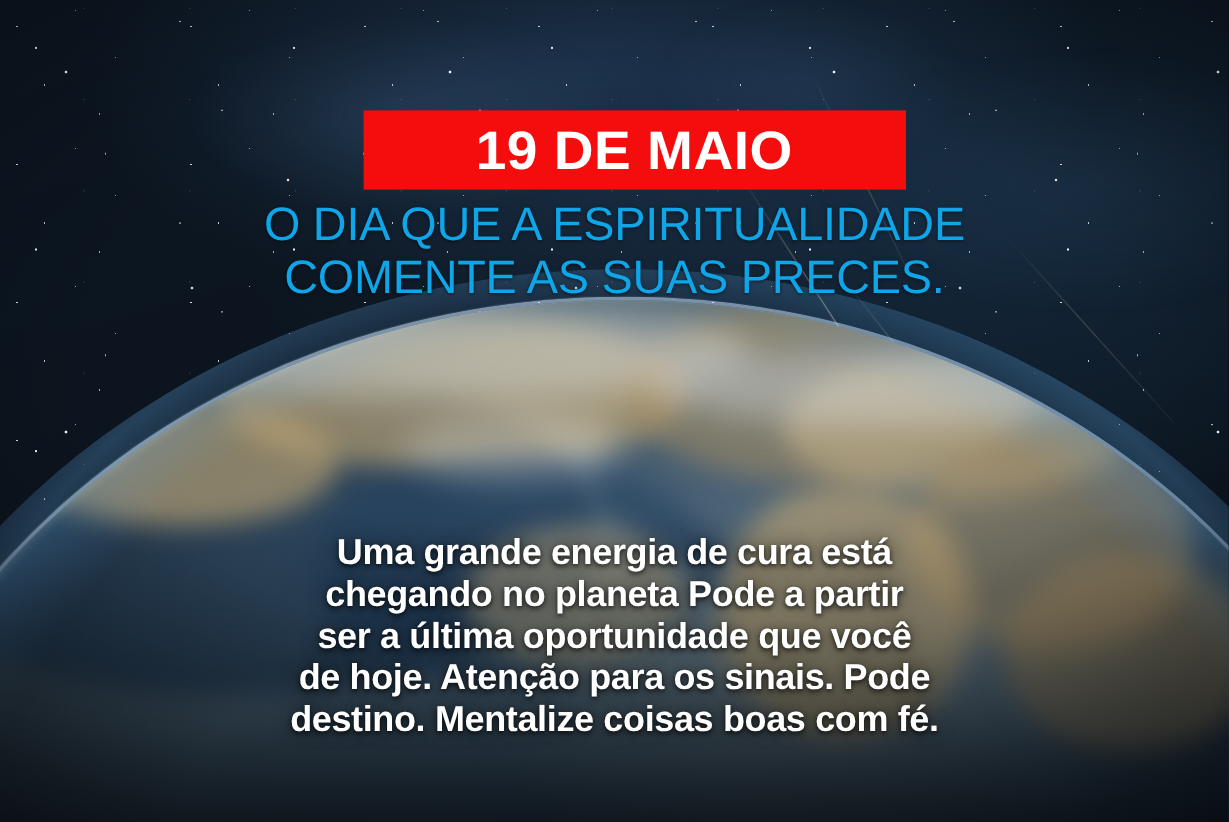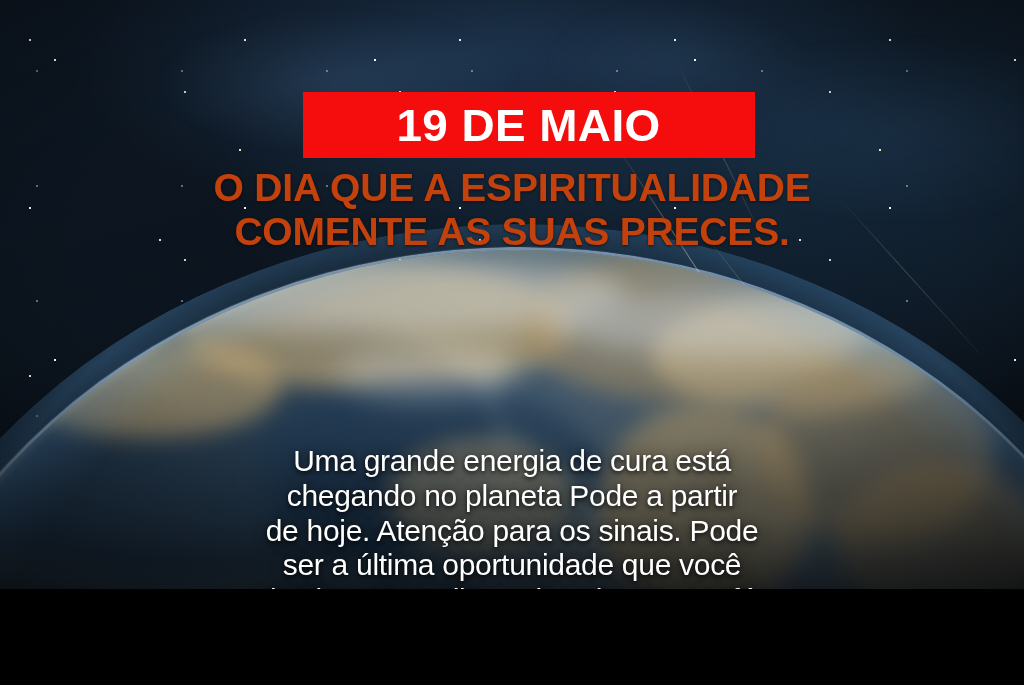--- a/index.html
+++ b/index.html
@@ -4,21 +4,21 @@
 <title>19 de Maio</title>
 <style>
   html, body {
     margin: 0;
     padding: 0;
     background: #000;
   }
   #poster {
     position: relative;
     width: 1024px;
-    height: 589px;
+    height: 685px;
     overflow: hidden;
     background: #0a1018;
     font-family: "DejaVu Sans", sans-serif;
     user-select: none;
   }
 
   
   .space-bg {
     position: absolute;
     inset: 0;
@@ -198,38 +198,38 @@
     letter-spacing: 0.4px;
     line-height: 1;
     white-space: nowrap;
     transform: scaleX(1.02);
   }
   .headline {
     position: absolute;
     left: 0;
     right: 0;
     top: 166px;
-    color: #c2410c;
+    color: #0ea5e9;
     font-family: "Liberation Sans", sans-serif;
-    font-weight: 700;
+    font-weight: 400;
     font-size: 39px;
     line-height: 1.12;
     letter-spacing: -0.2px;
     text-shadow: 0 1px 3px rgba(0,0,0,0.55);
   }
   .headline .ln { display: block; white-space: nowrap; }
 
   .body-copy {
     position: absolute;
     left: 48px;
     right: 48px;
     top: 444px;
     color: #ffffff;
     font-family: "Liberation Sans", sans-serif;
-    font-weight: 400;
+    font-weight: 700;
     font-size: 30px;
     line-height: 1.16;
     letter-spacing: -0.3px;
     text-shadow:
       0 2px 4px rgba(0,0,0,0.75),
       0 0 14px rgba(0,0,0,0.55);
   }
   .body-copy .ln { display: block; white-space: nowrap; }
 
   .cta {
@@ -300,20 +300,20 @@
     </div>
 
     <div class="headline">
       <span class="ln">O DIA QUE A ESPIRITUALIDADE</span>
       <span class="ln">COMENTE AS SUAS PRECES.</span>
     </div>
 
     <div class="body-copy">
       <span class="ln">Uma grande energia de cura está</span>
       <span class="ln">chegando no planeta Pode a partir</span>
+      <span class="ln">ser a última oportunidade que você</span>
       <span class="ln">de hoje. Atenção para os sinais. Pode</span>
-      <span class="ln">ser a última oportunidade que você</span>
       <span class="ln">destino. Mentalize coisas boas com fé.</span>
     </div>
 
 
   </div>
 </div>
 
 </body></html>

